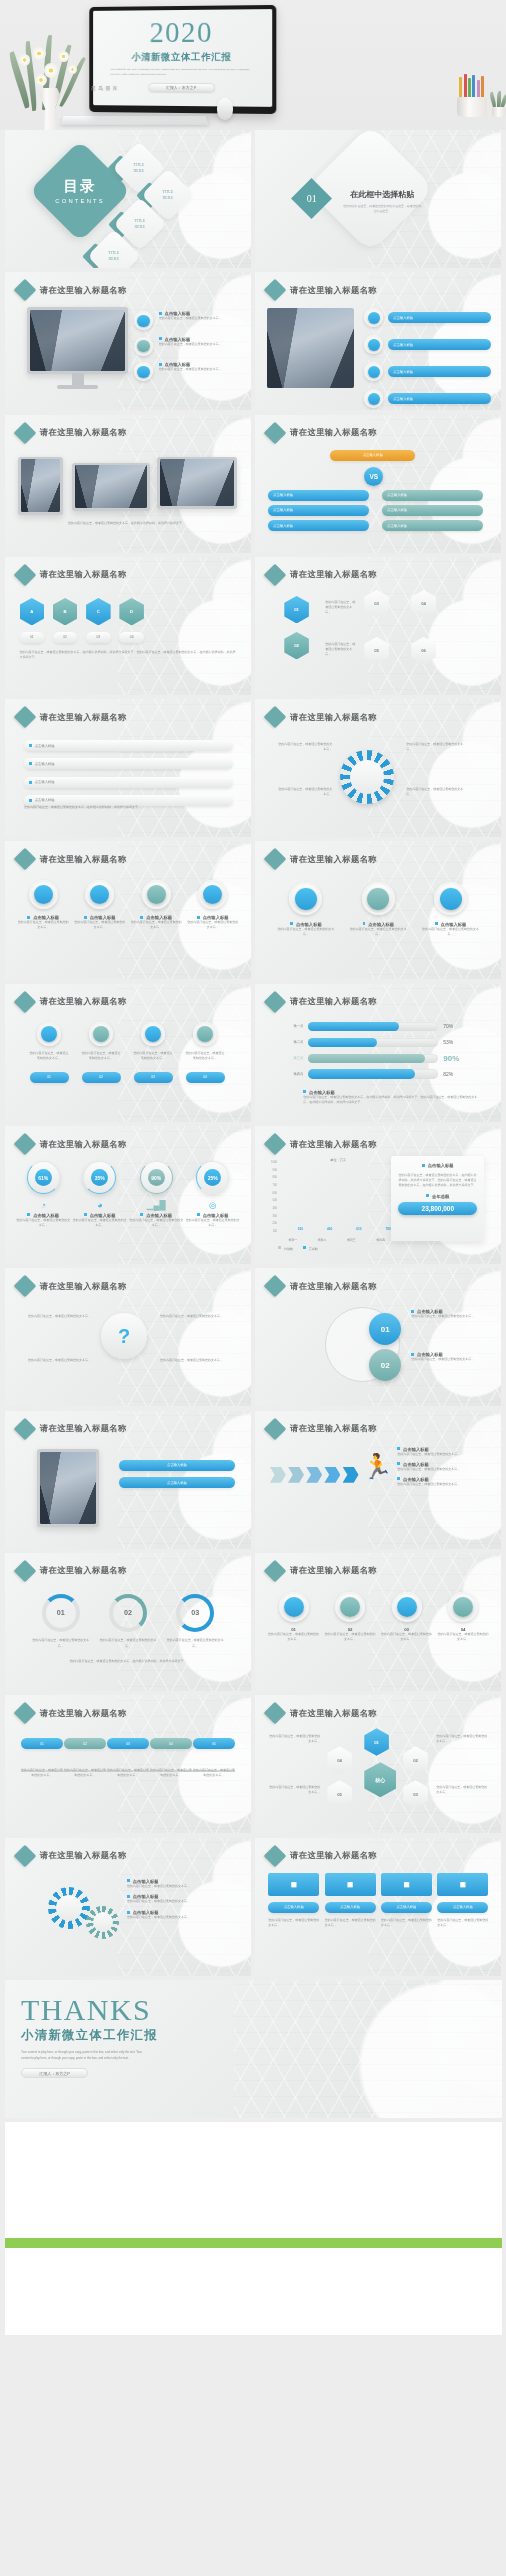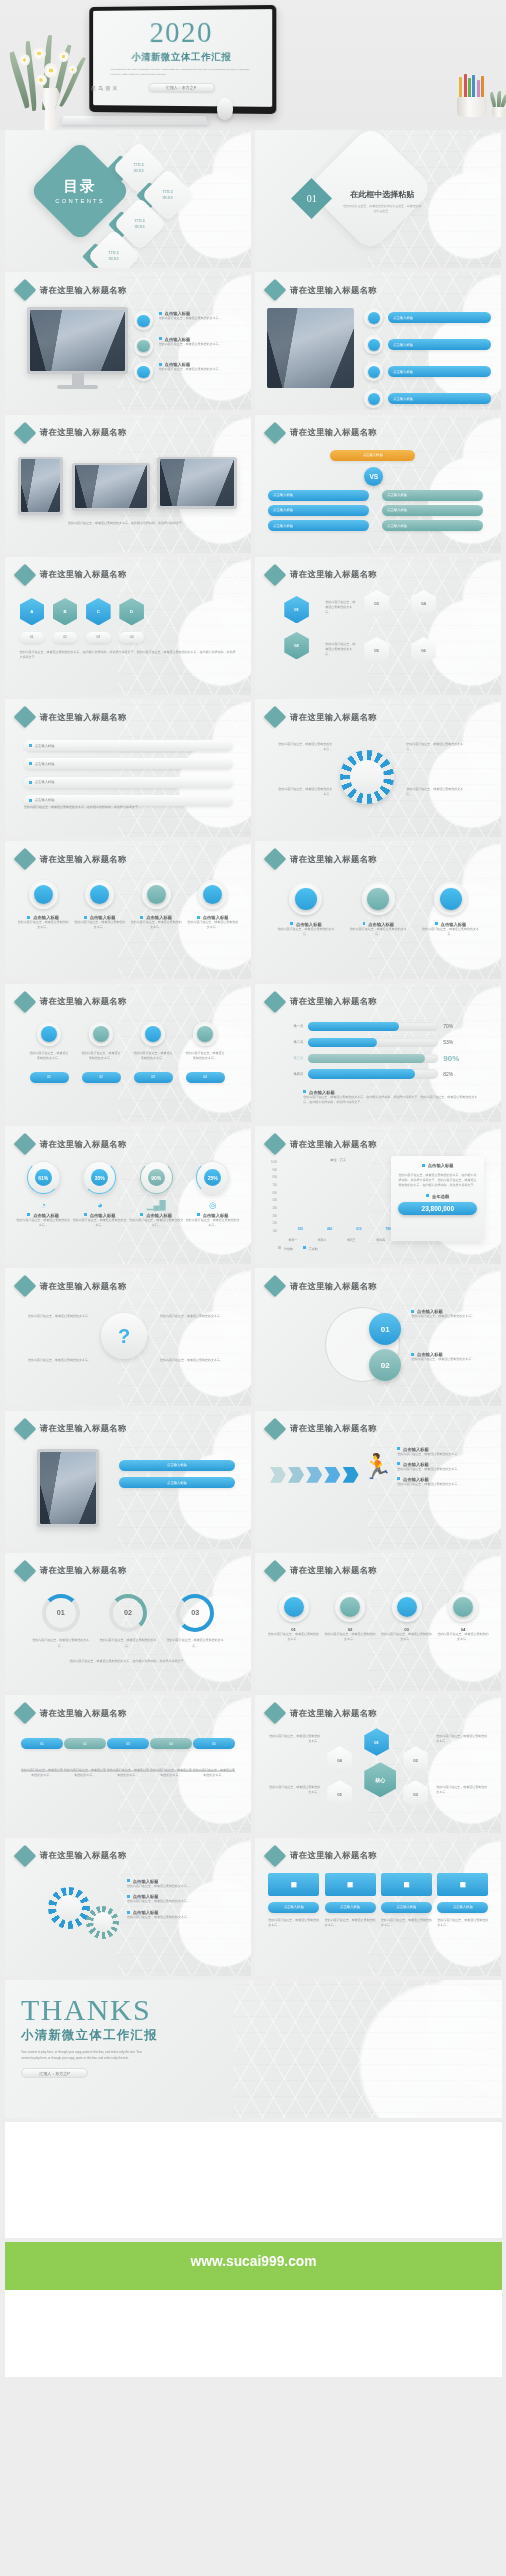--- a/index.html
+++ b/index.html
@@ -1131,18 +1131,17 @@
           <div class="zh">小清新微立体工作汇报</div>
           <div class="en">Your content to play here, or through your copy, paste in this box, and select only the text. Your content to play here, or through your copy, paste in this box, and select only the text.</div>
           <div class="pill">汇报人：东方之P</div>
         </div>
       </div>
     </div>
 
   </div>
 
   <div class="whitepad"></div>
-  <div class="banner green">www.sucai999.com</div>
   <div class="greenbar"></div>
   <div class="endpad"></div>
 
 </div>
 
 
 </body></html>

